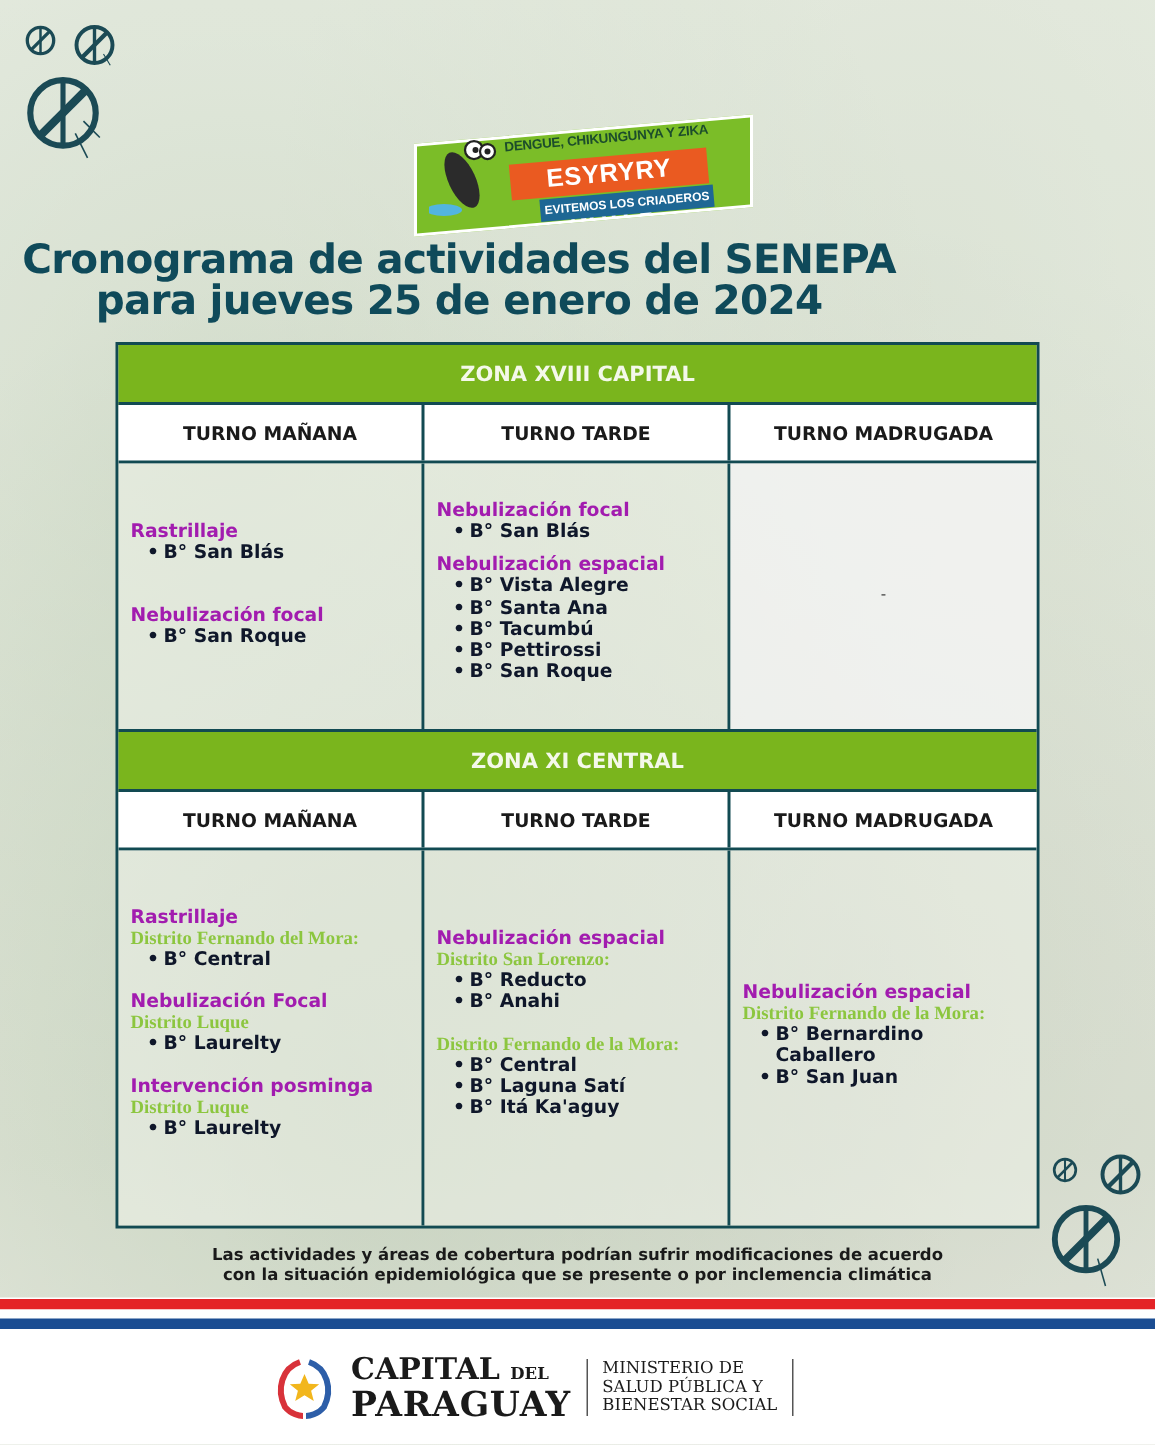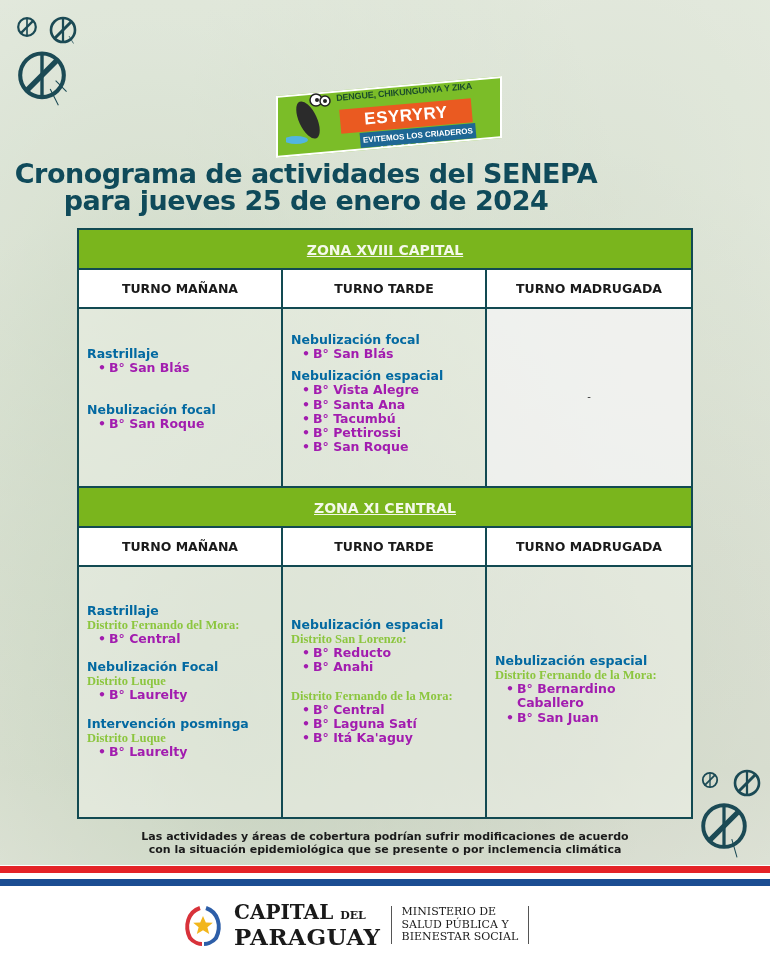--- a/index.html
+++ b/index.html
@@ -60,43 +60,42 @@
     
     .table {
       position: absolute; left: 77px; top: 228px; width: 616px;
       border: 2px solid #124a52;
     }
     .zone-head {
       height: 40px; background: #7ab51d; color: #f4f8ea;
       font-weight: bold; font-size: 14px; text-align: center; line-height: 40px;
       font-family: "DejaVu Sans", sans-serif;
       border-bottom: 2px solid #124a52;
-      text-decoration: underline;
     }
     .row { display: flex; }
     .turn-row { height: 39px; background: #fff; border-bottom: 2px solid #124a52; }
     .turn-row .cell {
       flex: 0 0 auto; text-align: center; line-height: 37px;
       font-weight: bold; font-size: 12.5px; color: #1a1a1a;
     }
     .c1 { width: 204px; border-right: 2px solid #124a52; }
     .c2 { width: 204px; border-right: 2px solid #124a52; }
     .c3 { width: 204px; }
     .body-row .cell { position: relative; padding: 0 8px; }
     .body-row.r1 { height: 179px; border-bottom: 2px solid #124a52; }
     .body-row.r2 { height: 250px; }
     .body-row .cell { background: rgba(238,242,234,0.55); }
     .r1 .c3 { background: rgba(245,245,245,0.8); }
 
     .block { margin-bottom: 14px; }
-    .act { color: #0369a1; font-weight: bold; font-size: 12.5px; line-height: 14px; }
+    .act { color: #a21caf; font-weight: bold; font-size: 12.5px; line-height: 14px; }
     .dist { color: #8cc63f; font-weight: bold; font-size: 12.5px; line-height: 14px; font-family: Liberation Serif, serif; }
     ul.items { list-style: none; }
     ul.items li {
-      font-weight: bold; font-size: 12.5px; line-height: 14.3px; color: #a21caf;
+      font-weight: bold; font-size: 12.5px; line-height: 14.3px; color: #0f172a;
       padding-left: 22px; position: relative;
     }
     ul.items li::before {
       content: "•"; position: absolute; left: 11px; top: 0;
     }
     .dash { position: absolute; left: 0; right: 0; top: 82px; text-align: center; font-size: 10px; color: #333; }
 
     
     .notice {
       position: absolute; left: 0; top: 830px; width: 770px; text-align: center;

